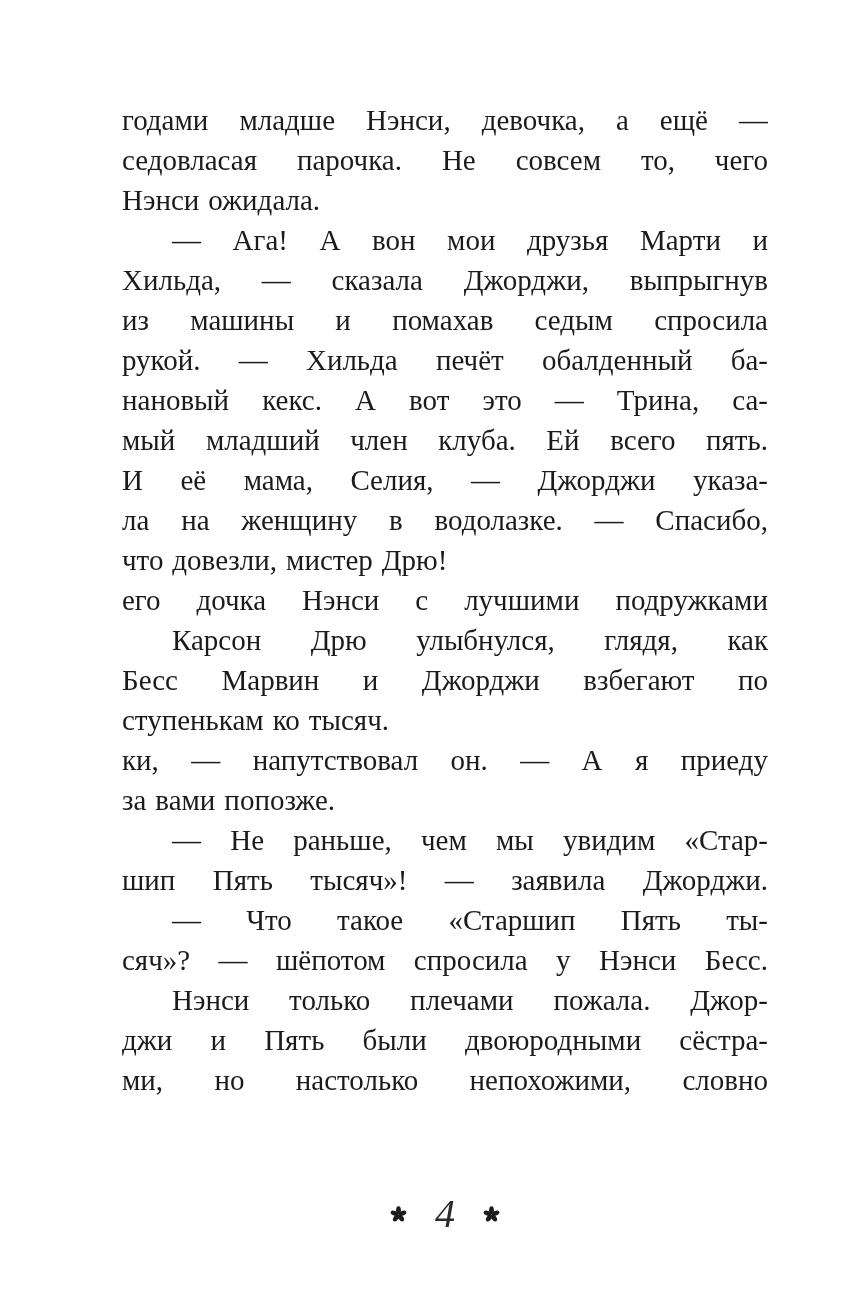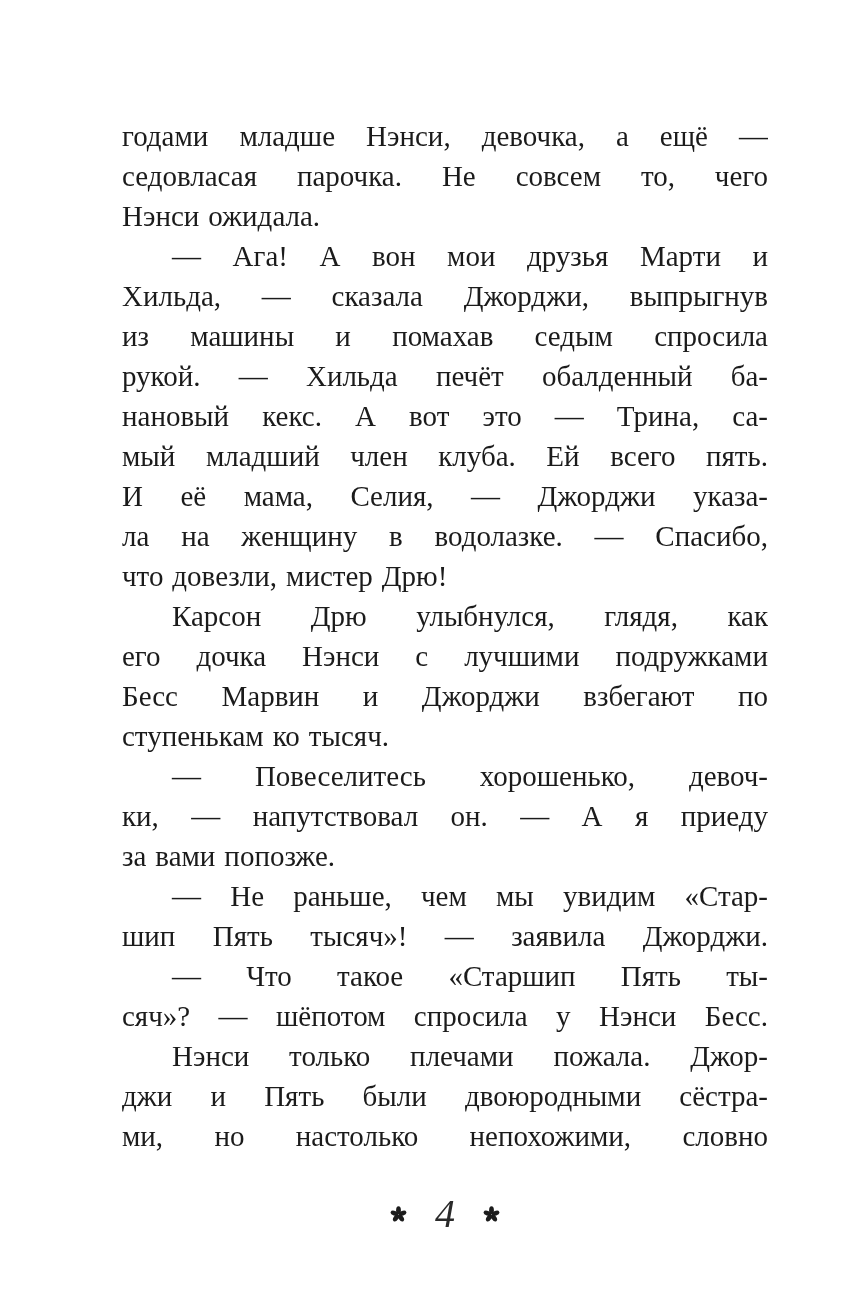--- a/index.html
+++ b/index.html
@@ -15,21 +15,21 @@
   }
   .page {
     position: relative;
     width: 845px;
     height: 1312px;
     background: #ffffff;
   }
   .textblock {
     position: absolute;
     left: 122px;
-    top: 116px;
+    top: 100px;
     width: 646px;
   }
   .line {
     font-size: 29px;
     line-height: 40px;
     color: #1b1b1b;
     text-align: justify;
     text-align-last: justify;
     height: 40px;
     overflow: hidden;
@@ -76,25 +76,24 @@
       <div class="line noju">Нэнси ожидала.</div>
       <div class="line indent">— Ага! А вон мои друзья Марти и</div>
       <div class="line">Хильда, — сказала Джорджи, выпрыгнув</div>
       <div class="line">из машины и помахав седым спросила</div>
       <div class="line">рукой. — Хильда печёт обалденный ба-</div>
       <div class="line">нановый кекс. А вот это — Трина, са-</div>
       <div class="line">мый младший член клуба. Ей всего пять.</div>
       <div class="line">И её мама, Селия, — Джорджи указа-</div>
       <div class="line">ла на женщину в водолазке. — Спасибо,</div>
       <div class="line noju">что довезли, мистер Дрю!</div>
+      <div class="line">его дочка Нэнси с лучшими подружками</div>
       <div class="line indent">Карсон Дрю улыбнулся, глядя, как</div>
-      <div class="line">его дочка Нэнси с лучшими подружками</div>
       <div class="line">Бесс Марвин и Джорджи взбегают по</div>
       <div class="line noju">ступенькам ко тысяч.</div>
-      <div class="line indent">— Повеселитесь хорошенько, девоч-</div>
       <div class="line">ки, — напутствовал он. — А я приеду</div>
       <div class="line noju">за вами попозже.</div>
       <div class="line indent">— Не раньше, чем мы увидим «Стар-</div>
       <div class="line">шип Пять тысяч»! — заявила Джорджи.</div>
       <div class="line indent">— Что такое «Старшип Пять ты-</div>
       <div class="line">сяч»? — шёпотом спросила у Нэнси Бесс.</div>
       <div class="line indent">Нэнси только плечами пожала. Джор-</div>
       <div class="line">джи и Пять были двоюродными сёстра-</div>
       <div class="line">ми, но настолько непохожими, словно</div>
     </div>

